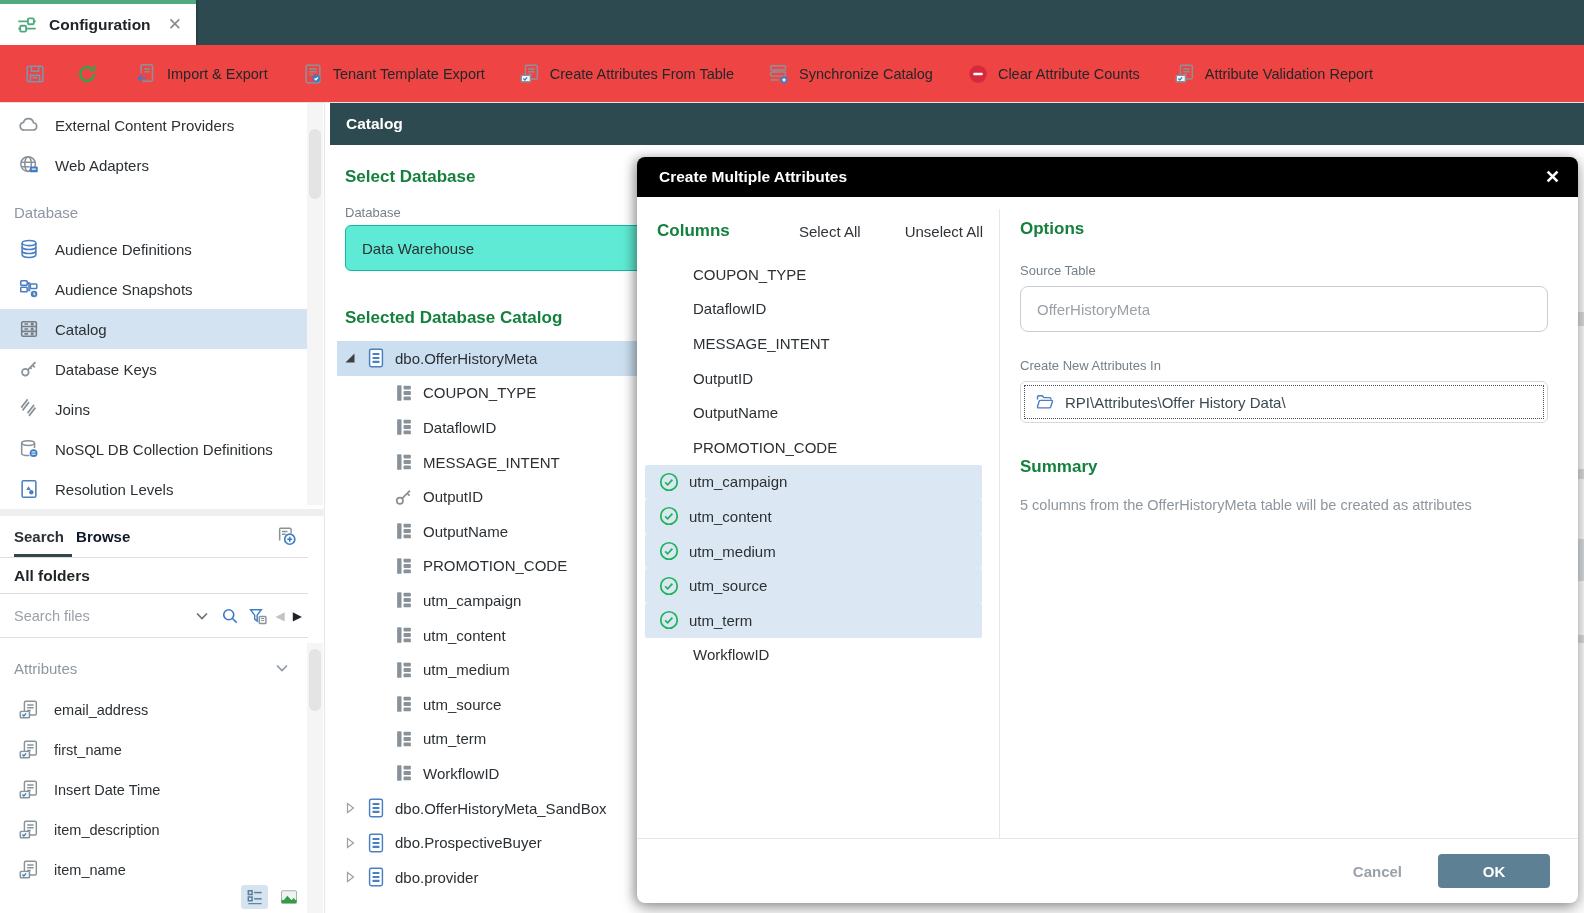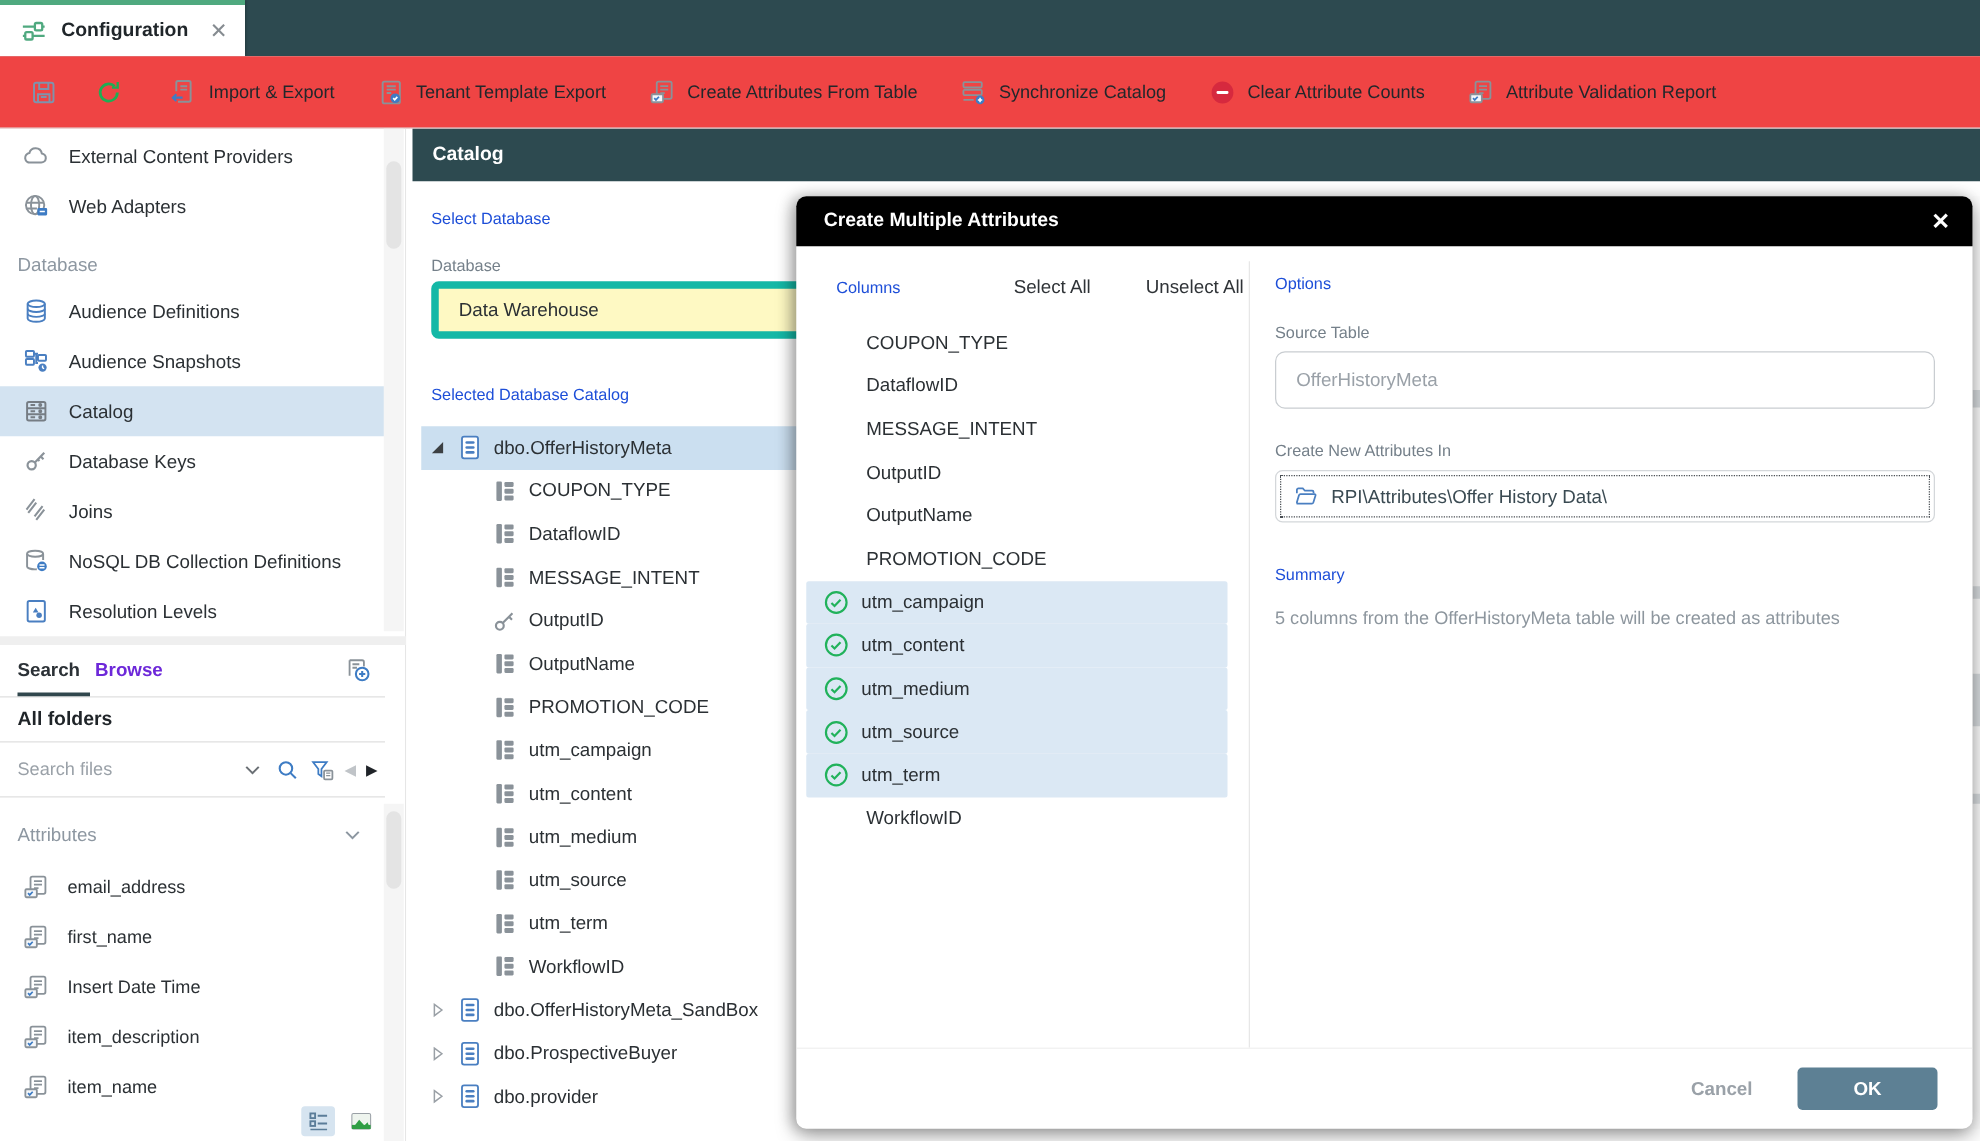--- a/index.html
+++ b/index.html
@@ -25,61 +25,61 @@
   
   .sidebar { position:absolute; left:0; top:103px; width:325px; bottom:0; background:#fff; border-right:1px solid #e6e6e6; }
   .sb-scroll { position:absolute; right:1px; width:16px; background:#f5f5f5; }
   .sb-thumb { position:absolute; left:2px; width:12px; background:#e4e4e4; border-radius:6px; }
   .sb-row { height:40px; display:flex; align-items:center; gap:15px; padding-left:18px; font-size:15px; color:#2b3034; cursor:pointer; width:308px; }
   .sb-row.sel { background:#d3e3f1; }
   .sb-section { height:44px; display:flex; align-items:flex-end; padding:0 0 8px 14px; font-size:15px; color:#8d97a1; }
   .sb-divider { height:7px; background:#efefef; width:325px; }
   .searchpane { width:308px; }
   .sp-tabs { height:42px; display:flex; align-items:center; padding-left:14px; gap:12px; border-bottom:1px solid #dfdfdf; position:relative; }
-  .sp-tab { font-size:15px; font-weight:700; color:#6d28d9; cursor:pointer; }
+  .sp-tab { font-size:15px; font-weight:700; color:#0f172a; cursor:pointer; }
   .sp-tab.active { color:#2b3136; }
   .sp-underline { position:absolute; left:14px; bottom:0; width:58px; height:3px; background:#31474d; }
   .sp-addfile { position:absolute; right:10px; top:9px; cursor:pointer; }
   .sp-allfolders { height:36px; display:flex; align-items:center; padding-left:14px; font-size:15.5px; font-weight:700;
                    color:#1f2428; border-bottom:1px solid #dfdfdf; }
   .sp-search { height:44px; display:flex; align-items:center; padding:0 6px 0 14px; gap:8px; border-bottom:1px solid #dfdfdf; }
   .sp-input { border:none; outline:none; flex:1; font-size:14.5px; font-family:inherit; color:#0f172a; min-width:0; }
   .sp-input::placeholder { color:#9aa1a8; }
   .tri { font-size:12px; line-height:1; cursor:pointer; }
   .attr-header { height:44px; display:flex; align-items:center; justify-content:space-between; padding:0 16px 0 14px;
                  font-size:15px; color:#8d97a1; margin-top:8px; }
   .attr-row { height:40px; display:flex; align-items:center; gap:14px; padding-left:18px; font-size:14.5px; color:#2b3034; cursor:pointer; }
   .view-toggles { position:absolute; right:22px; bottom:4px; display:flex; gap:7px; }
   .vt { width:27px; height:24px; border-radius:3px; display:flex; align-items:center; justify-content:center; cursor:pointer; }
   .vt.on { background:#d6e4f0; }
 
   
   .main { position:absolute; left:325px; top:103px; right:0; bottom:0; background:#fff; }
   .cat-bar { position:absolute; left:5px; top:0; right:0; height:42px; background:#2d4a50; display:flex; align-items:center;
              padding-left:16px; color:#fff; font-size:15.5px; font-weight:700; }
-  .h-bold { font-size:13px; font-weight:400; color:#1d4ed8; }
+  .h-bold { font-size:17px; font-weight:700; color:#15803d; }
   .lbl-gray { font-size:13px; color:#75808a; }
-  .dd { position:absolute; left:20px; top:122px; width:560px; height:46px; border:6px solid #14b8a6; border-radius:6px;
-        display:flex; align-items:center; padding-left:16px; font-size:15px; color:#2b3034; cursor:pointer; background:#fef9c3; }
+  .dd { position:absolute; left:20px; top:122px; width:560px; height:46px; border:1px solid #14b8a6; border-radius:6px;
+        display:flex; align-items:center; padding-left:16px; font-size:15px; color:#2b3034; cursor:pointer; background:#5eead4; }
   .tree { position:absolute; left:12px; top:238px; width:330px; }
   .trow { height:34.6px; display:flex; align-items:center; gap:8px; font-size:15px; color:#2b3034; cursor:pointer; }
   .trow .tgl { width:14px; flex:none; display:flex; justify-content:center; }
   .trow.rootsel { background:#cbdff0; }
   .trow.child { padding-left:56px; }
 
   
   .overlay-strip { position:absolute; left:1578px; top:157px; width:6px; bottom:10px; background:#fdfdfd; }
   .frag { position:absolute; left:0; width:6px; background:#d9dde0; }
   .modal { position:absolute; left:637px; top:157px; width:941px; height:746px; background:#fff; border-radius:8px;
            box-shadow:0 5px 16px rgba(0,0,0,.38), -4px 0 10px rgba(0,0,0,.18); z-index:10; }
   .m-header { height:40px; background:#000000; border-radius:8px 8px 0 0; display:flex; align-items:center;
               padding:0 18px 0 22px; color:#fff; font-size:15.5px; font-weight:700; }
   .m-close { margin-left:auto; color:#fff; font-size:18px; cursor:pointer; }
   .m-vdiv { position:absolute; left:362px; top:52px; width:1px; height:629px; background:#e7e7e7; }
-  .m-colhead { position:absolute; left:32px; top:64px; width:326px; display:flex; align-items:center; }
+  .m-colhead { position:absolute; left:20px; top:64px; width:326px; display:flex; align-items:center; }
   .m-link { font-size:15px; color:#2f3337; cursor:pointer; }
   .m-list { position:absolute; left:0; top:100px; width:362px; }
   .m-row { height:34.6px; display:flex; align-items:center; font-size:15px; color:#2b3034; padding-left:56px; cursor:pointer; }
   .m-row.checked { background:#dbe8f4; margin-left:8px; width:337px; padding-left:13px; gap:9px; border-radius:2px; }
   .m-opts { position:absolute; left:383px; top:0; width:528px; }
   .m-input { margin-top:8px; height:46px; border:1px solid #c9cdd1; border-radius:8px; display:flex; align-items:center;
              padding-left:16px; font-size:15px; color:#9aa1a8; background:#fff; }
   .m-folder { margin-top:8px; height:42px; border:1px solid #d4d7da; border-radius:6px; padding:3px; cursor:pointer; }
   .m-folder-inner { height:100%; border:1px dotted #4a4f54; display:flex; align-items:center; gap:10px; padding-left:10px;
                     font-size:15px; color:#3a4a52; }

